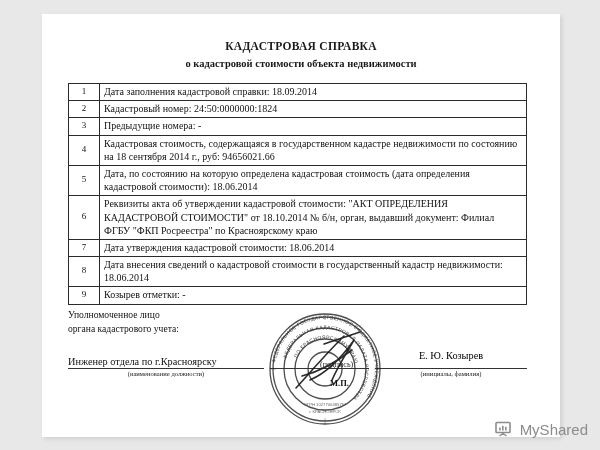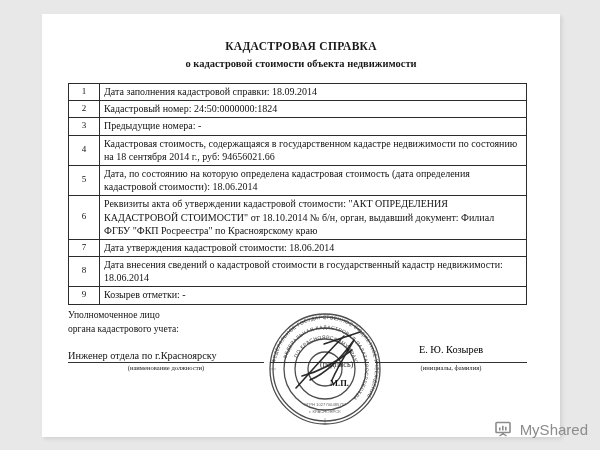--- a/index.html
+++ b/index.html
@@ -66,21 +66,21 @@
     top: 294px;
     width: 459px;
   }
   .sig-head {
     font-size: 9.6px;
     line-height: 1.45;
     color: #121212;
   }
   .sig-row {
     position: relative;
-    margin-top: 8px;
+    margin-top: 14px;
     display: flex;
     align-items: flex-end;
     justify-content: flex-end;
   }
   .sig-left {
     width: 196px;
   }
   .sig-title-text {
     font-size: 10.3px;
     color: #111;

